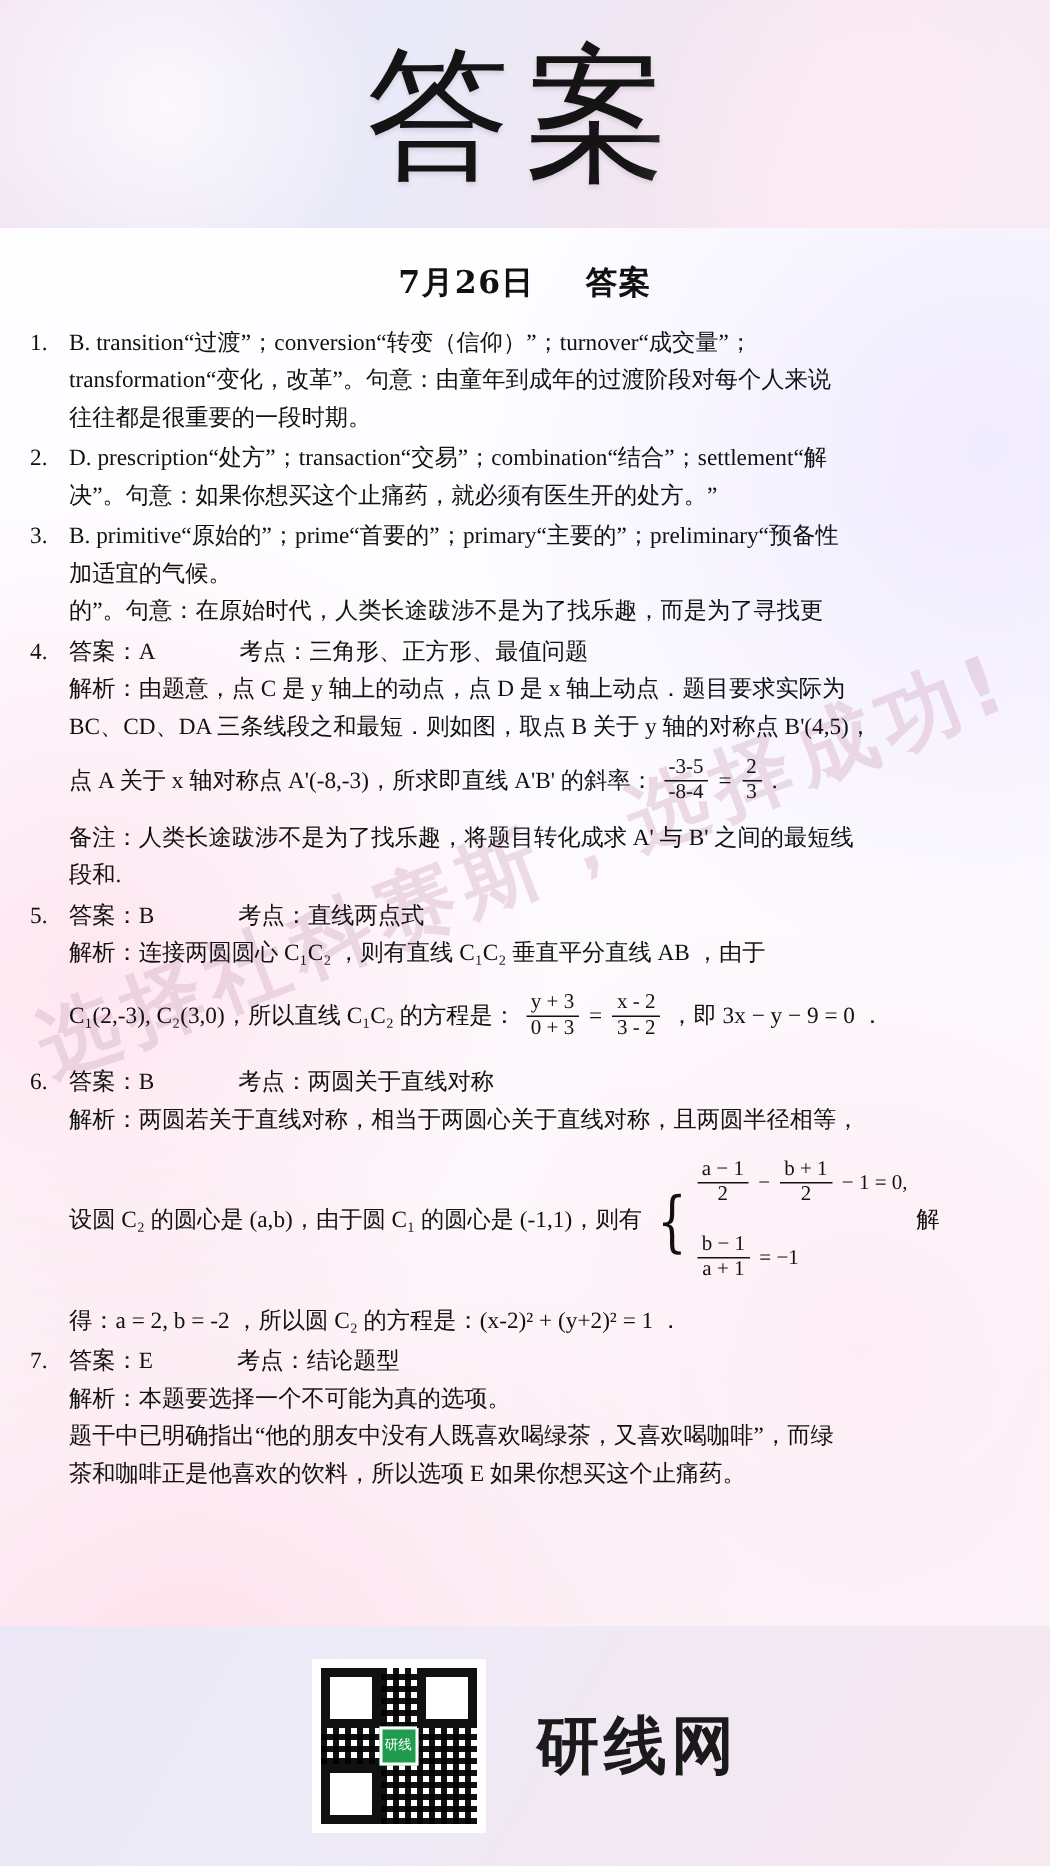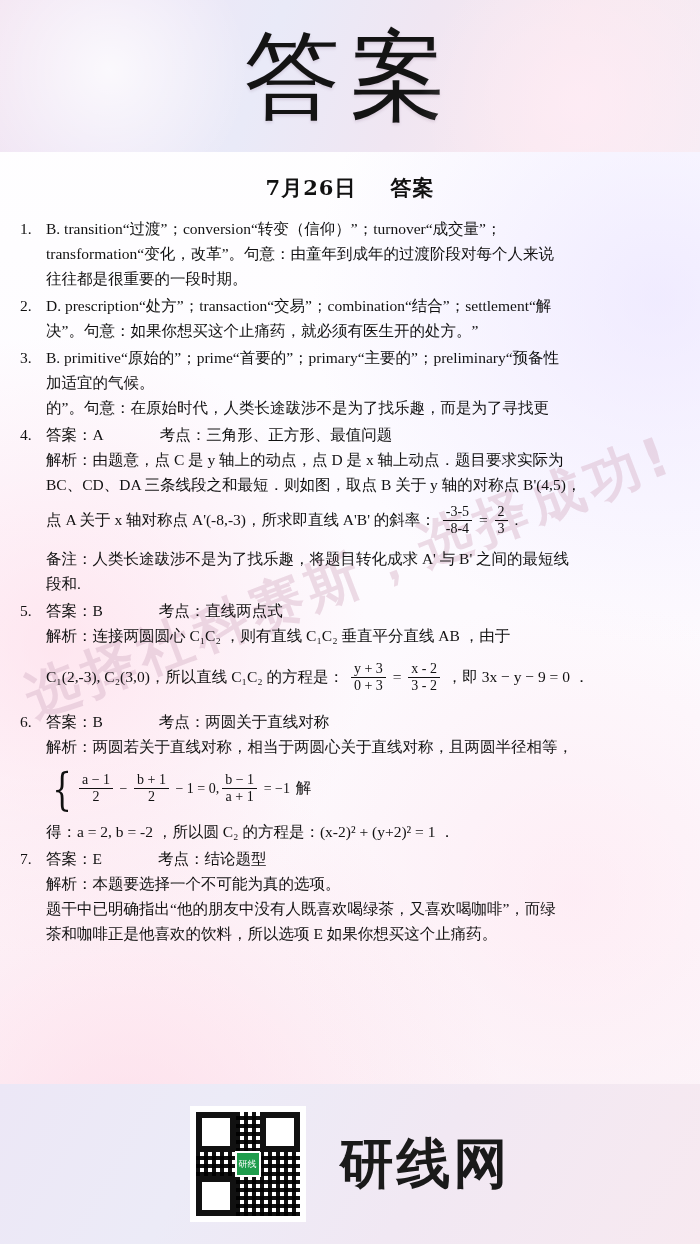--- a/index.html
+++ b/index.html
@@ -136,20 +136,21 @@
   }
   .sysbrace .brace {
     font-size: 44px;
     line-height: 44px;
     font-family: "DejaVu Serif", serif;
     transform: scaleX(0.7);
     display: inline-block;
   }
   .sysbrace .rows {
     display: inline-flex;
+    flex-direction: column;
     font-size: 14px;
     line-height: 1.5;
   }
   
   .watermark {
     position: absolute;
     left: 0;
     top: 540px;
     width: 700px;
     text-align: center;
@@ -224,21 +225,21 @@
     line-height: 11px;
     font-family: "DejaVu Sans", sans-serif;
     display: flex;
     align-items: center;
     justify-content: center;
     text-align: center;
     border: 2px solid #fff;
     box-sizing: border-box;
   }
   .brand {
-    font-size: 54px;
+    font-size: 42px;
     font-weight: bold;
     color: #1a1a1a;
     letter-spacing: 3px;
     font-family: Liberation Sans, sans-serif;
   }
 </style>
 </head>
 <body>
 
 <div class="page">
@@ -331,20 +332,21 @@
     </div>
 
     <div class="item">
       <div class="num">6.</div>
       <div class="body">
         <span class="ans-head">
           <span>答案：B</span><span class="kd">考点：两圆关于直线对称</span>
         </span>
         <span class="line">解析：两圆若关于直线对称，相当于两圆心关于直线对称，且两圆半径相等，</span>
         <span class="eqline">
+          <span>设圆 C₂ 的圆心是 (a,b)，由于圆 C₁ 的圆心是 (-1,1)，则有</span>
           <span class="sysbrace">
             <span class="brace">{</span>
             <span class="rows">
               <span>
                 <span class="frac">
                   <span class="top">a − 1</span>
                   <span class="bot">2</span>
                 </span>
                 <span>−</span>
                 <span class="frac">

